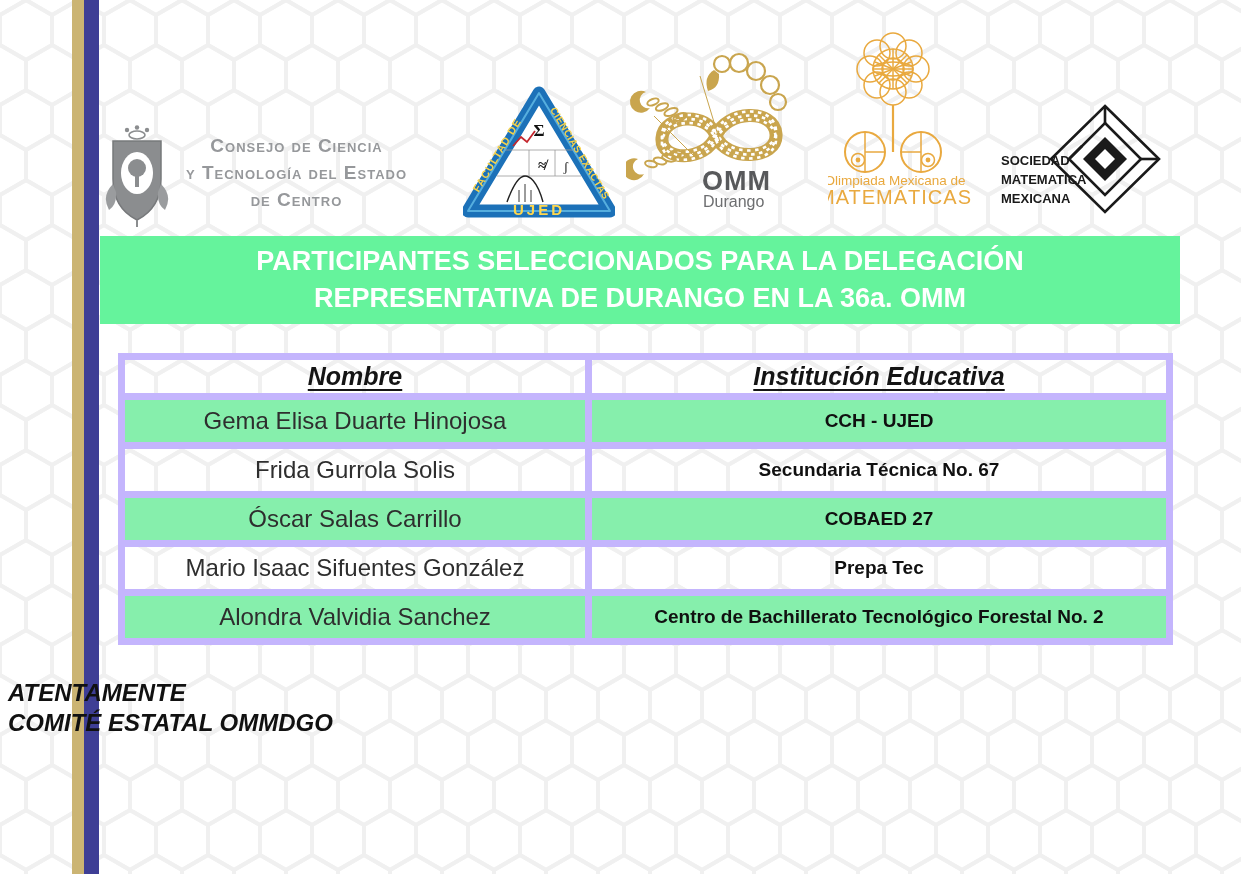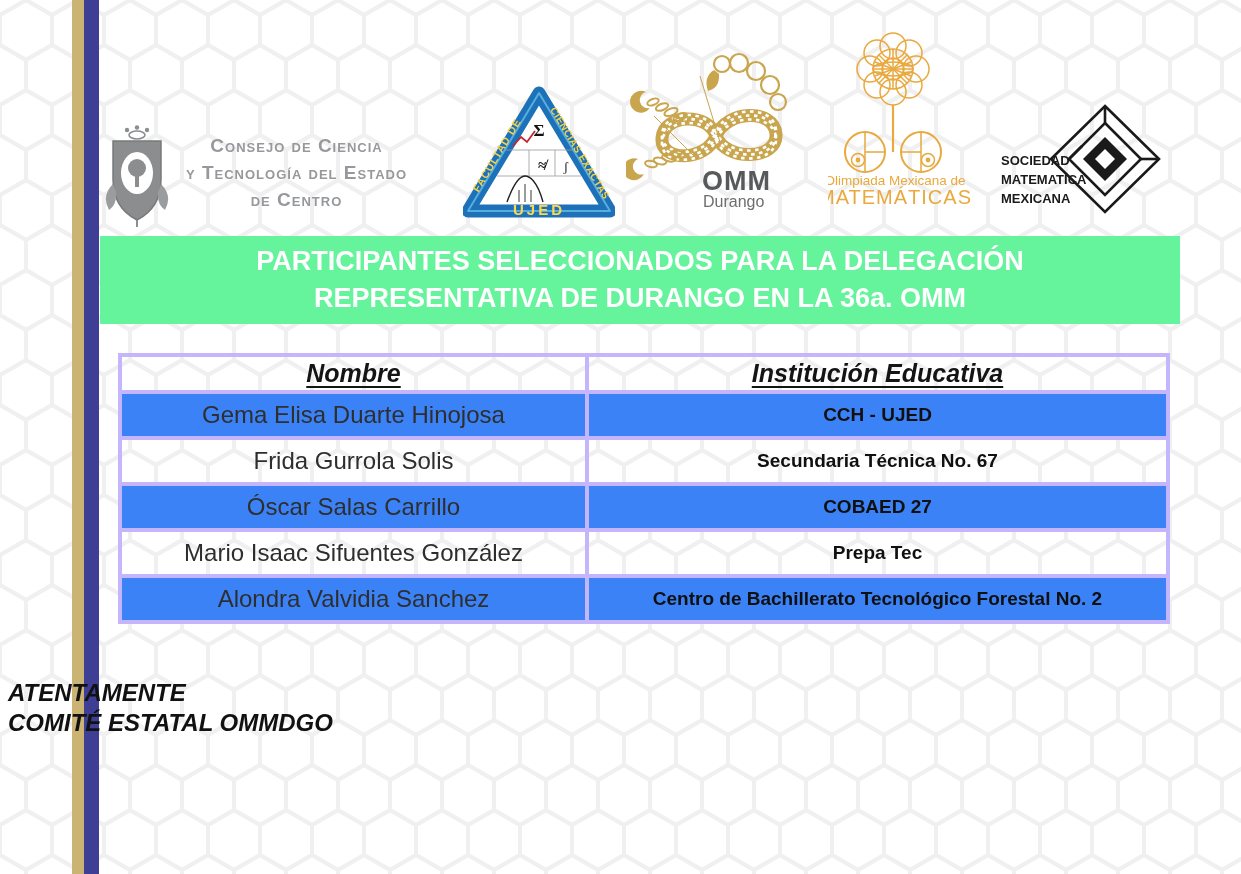--- a/index.html
+++ b/index.html
@@ -36,30 +36,30 @@
   }
 
   
   .sel-table{
     position:absolute;left:118px;top:353px;width:1048px;z-index:3;
     border-collapse:collapse;table-layout:fixed;
   }
   .sel-table col.c1{width:467px;}
   .sel-table col.c2{width:581px;}
   .sel-table th,.sel-table td{
-    border:4px solid #c4b5fd;text-align:center;vertical-align:middle;
+    border:7px solid #c4b5fd;text-align:center;vertical-align:middle;
     padding:0 6px;overflow:hidden;
   }
   .sel-table th{height:33px;border-bottom:2px solid #A9B68B;background:transparent;}
   .sel-table td{height:42px;}
   .hdr{
     font-weight:bold;font-style:italic;font-size:25px;color:#141414;
     text-decoration:underline;text-underline-offset:4px;
   }
-  tr.row-green td{background:#3b82f6;text-align:center;}
+  tr.row-green td{background:#86efac;text-align:center;}
   td.name{font-size:24px;color:#2E2E2E;font-weight:normal;}
   td.inst{font-size:19px;color:#101010;font-weight:bold;}
 
   
   .footer{
     position:absolute;left:8px;top:678px;width:1241px;z-index:3;
     text-align:left;font-weight:bold;font-style:italic;
     font-size:24px;line-height:30px;color:#111;
   }
 </style>

